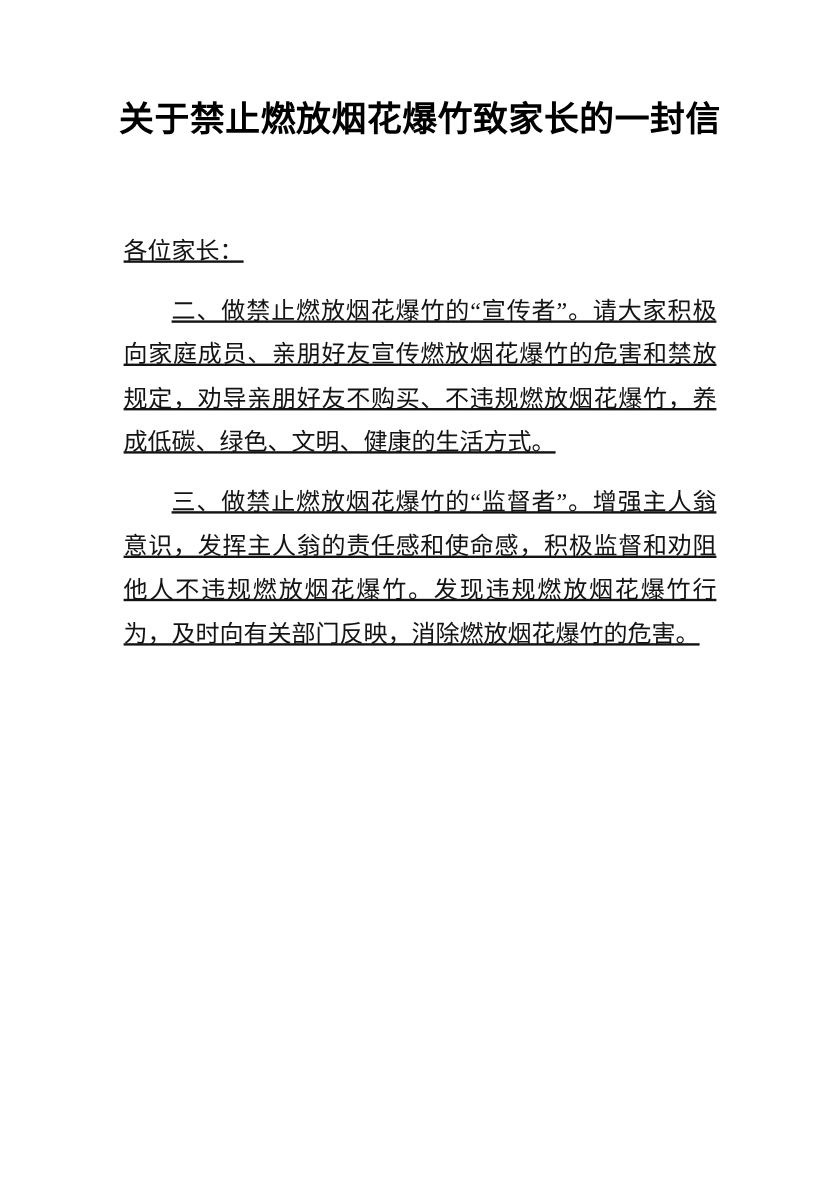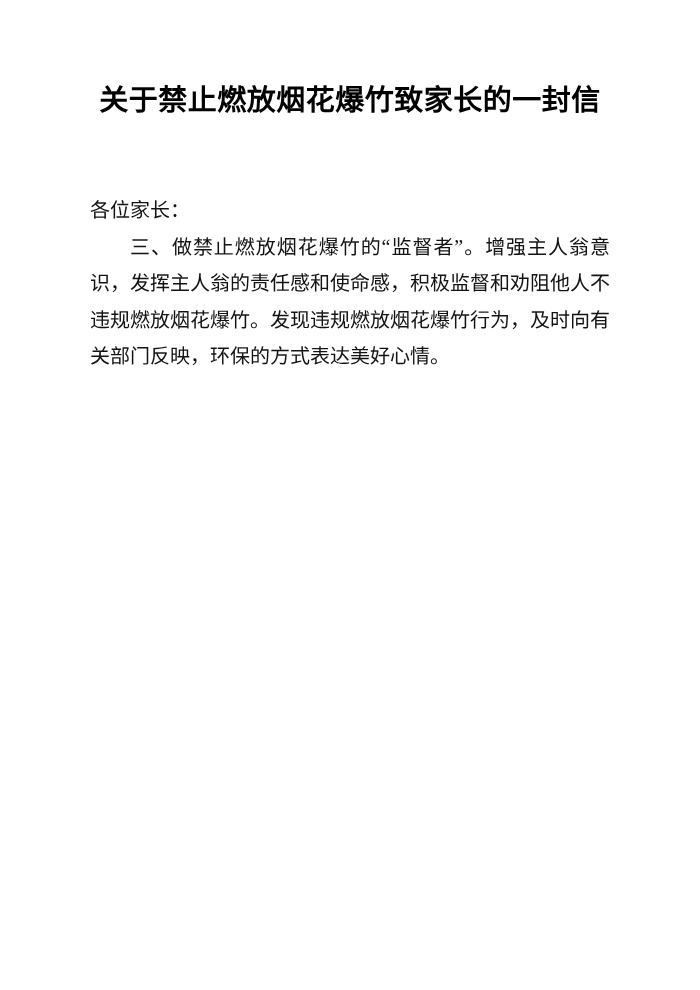--- a/index.html
+++ b/index.html
@@ -29,32 +29,34 @@
     font-family: "Liberation Serif", "DejaVu Serif", serif;
   }
   .doc-body {
     margin: 72px 90px 0 90px;
     font-size: 20px;
     line-height: 36.6px;
     text-align: justify;
     text-justify: inter-ideograph;
   }
   .doc-body p {
-    margin: 0;
+    margin: 13px;
     padding: 0;
     text-indent: 2em;
     word-break: break-all;
+    text-decoration: underline;
   }
   .doc-body p.salutation {
     text-indent: 0;
   }
 </style>
 </head>
 <body>
 
 <div class="page">
   <h1 class="doc-title">关于禁止燃放烟花爆竹致家长的一封信</h1>
 
   <div class="doc-body">
     <p class="salutation">各位家长：</p>
-    <p>三、做禁止燃放烟花爆竹的“监督者”。增强主人翁意识，发挥主人翁的责任感和使命感，积极监督和劝阻他人不违规燃放烟花爆竹。发现违规燃放烟花爆竹行为，及时向有关部门反映，环保的方式表达美好心情。</p>
+    <p>二、做禁止燃放烟花爆竹的“宣传者”。请大家积极向家庭成员、亲朋好友宣传燃放烟花爆竹的危害和禁放规定，劝导亲朋好友不购买、不违规燃放烟花爆竹，养成低碳、绿色、文明、健康的生活方式。</p>
+    <p>三、做禁止燃放烟花爆竹的“监督者”。增强主人翁意识，发挥主人翁的责任感和使命感，积极监督和劝阻他人不违规燃放烟花爆竹。发现违规燃放烟花爆竹行为，及时向有关部门反映，消除燃放烟花爆竹的危害。</p>
   </div>
 </div>
 
 </body></html>

